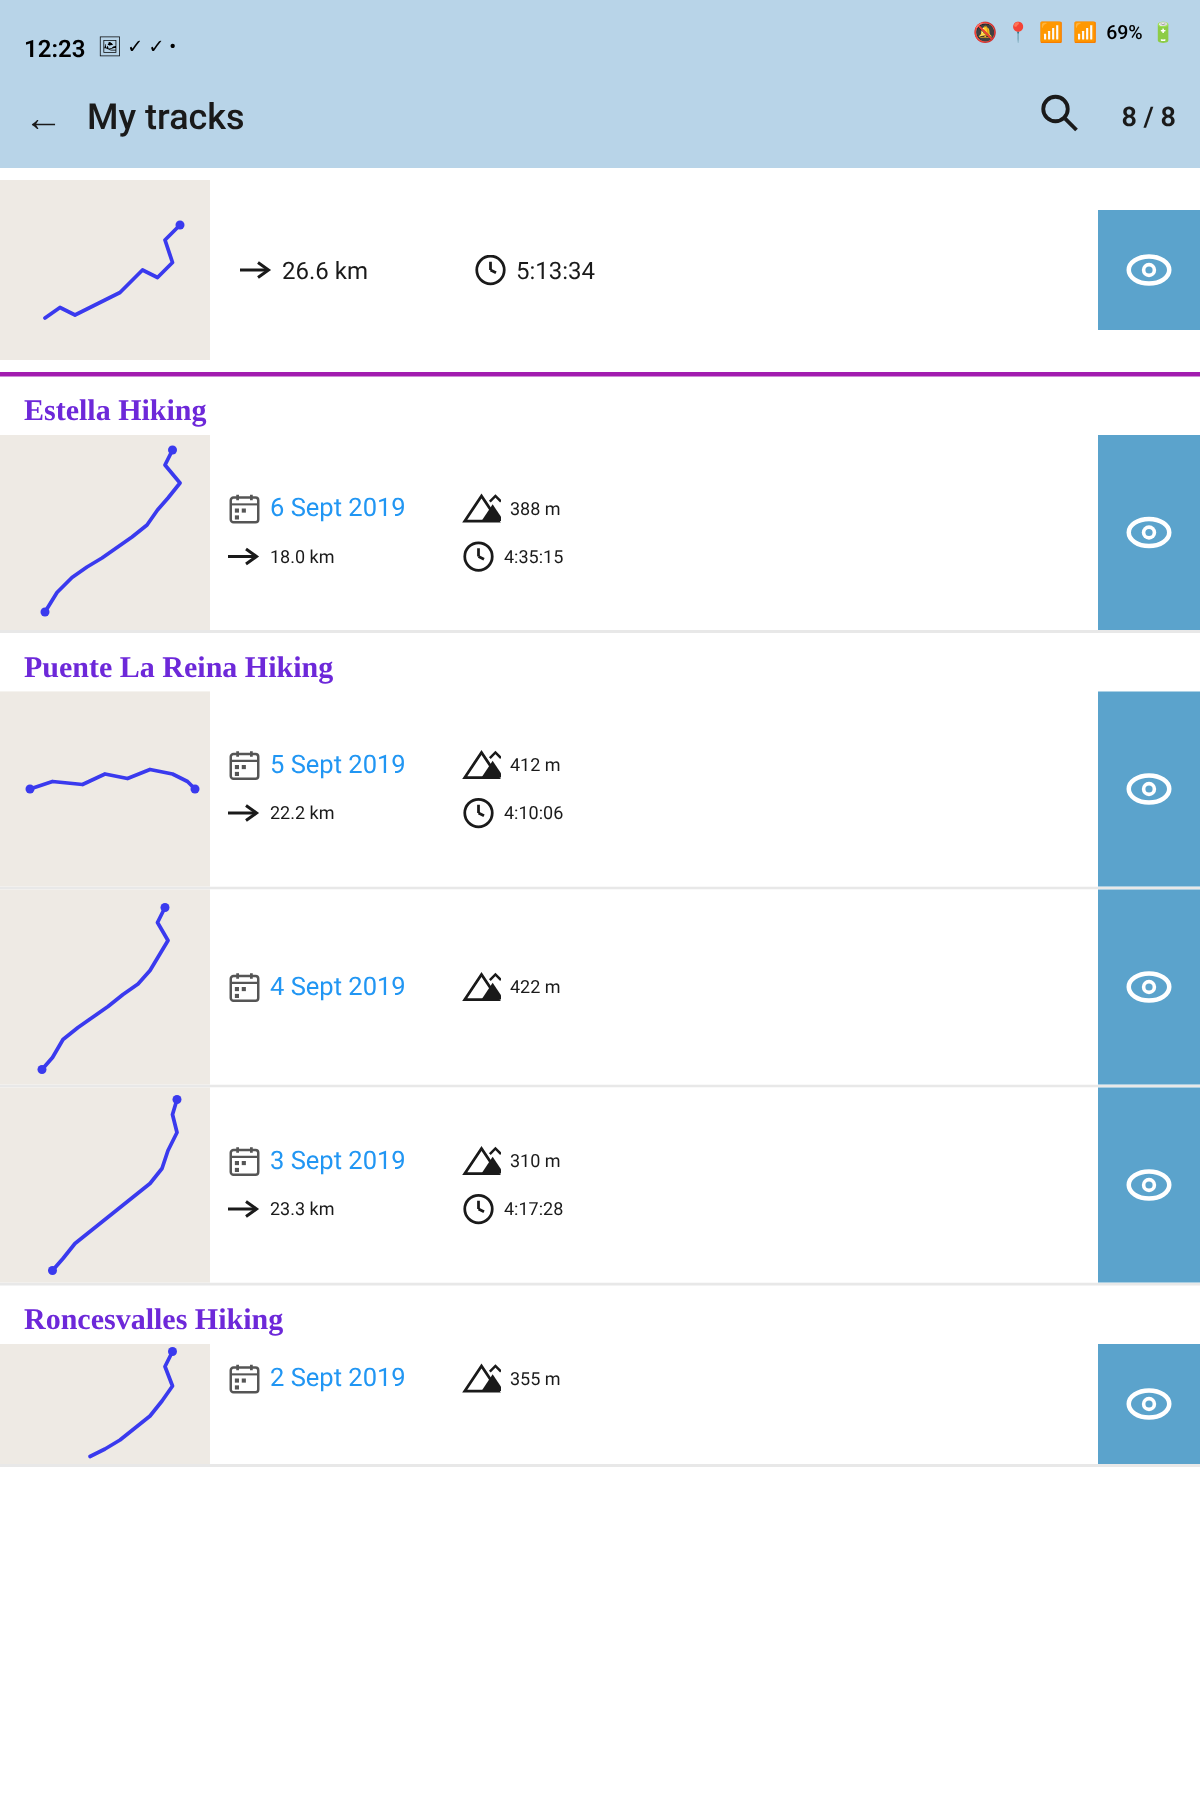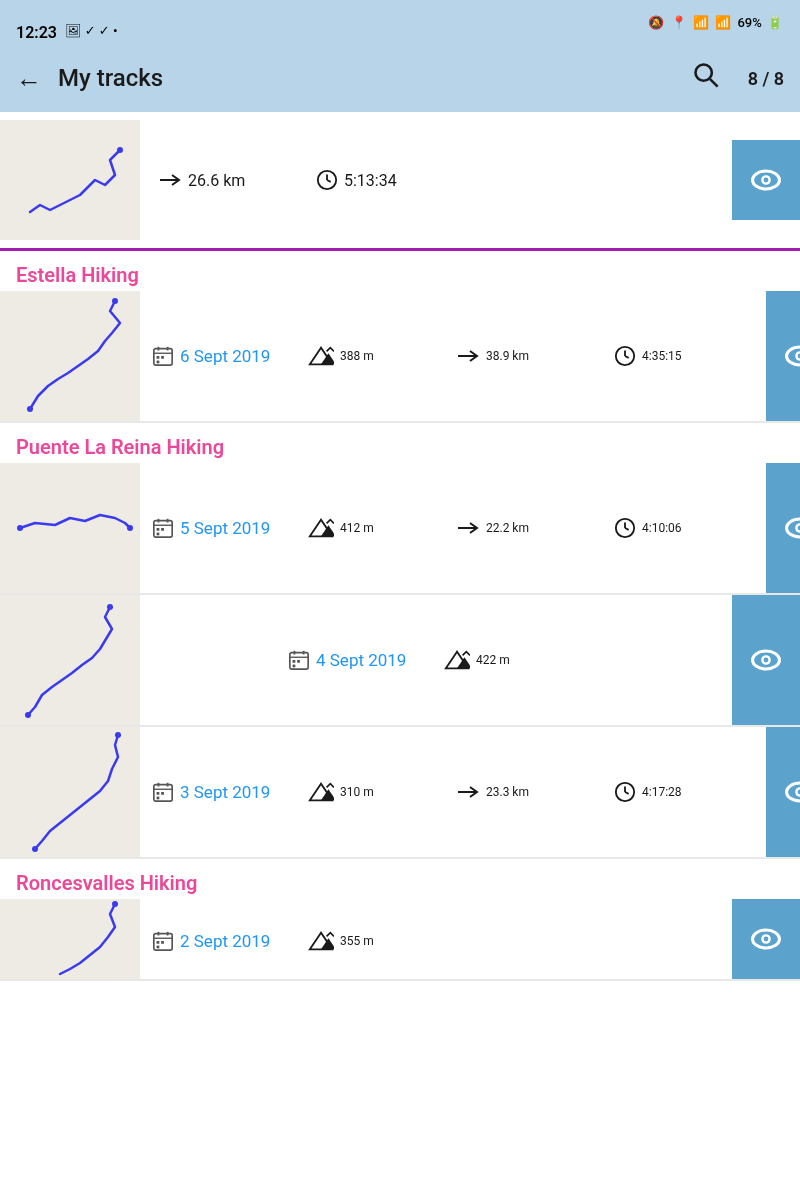--- a/index.html
+++ b/index.html
@@ -85,21 +85,22 @@
     }
 
     
     .track-section {
       border-bottom: 2px solid #e8e8e8;
     }
     .track-title-row {
       padding: 12px 16px 4px 16px;
       font-size: 20px;
       font-weight: 600;
-      color: #ec4899;
+      color: #6d28d9;
+      font-family: Liberation Serif, serif;
     }
     .track-detail-row {
       display: flex;
       align-items: stretch;
       background: #fff;
     }
     .track-map {
       width: 140px;
       min-height: 120px;
       background: #f0ede8;
@@ -111,21 +112,21 @@
       justify-content: center;
     }
     .track-map svg {
       width: 100%;
       height: 100%;
     }
     .track-stats {
       flex: 1;
       padding: 8px 12px;
       display: flex;
-      flex-direction: row;
+      flex-direction: column;
       justify-content: center;
       gap: 10px;
     }
     .stat-row {
       display: flex;
       align-items: center;
       gap: 16px;
     }
     .stat-item {
       display: flex;
@@ -304,21 +305,21 @@
             </svg>
             <span class="stat-value">388 m</span>
           </div>
         </div>
         <div class="stat-row">
           <div class="stat-item">
             <svg class="arrow-svg" viewBox="0 0 22 16">
               <line x1="0" y1="8" x2="18" y2="8" stroke="#1a1a1a" stroke-width="2"></line>
               <polyline points="12,3 19,8 12,13" fill="none" stroke="#1a1a1a" stroke-width="2"></polyline>
             </svg>
-            <span class="stat-value">38.9 km</span>
+            <span class="stat-value">18.0 km</span>
           </div>
           <div class="stat-item">
             <svg class="clock-svg" viewBox="0 0 24 24">
               <circle cx="12" cy="12" r="10" fill="none" stroke="#1a1a1a" stroke-width="2"></circle>
               <line x1="12" y1="6" x2="12" y2="12" stroke="#1a1a1a" stroke-width="2"></line>
               <line x1="12" y1="12" x2="16" y2="14" stroke="#1a1a1a" stroke-width="2"></line>
             </svg>
             <span class="stat-value">4:35:15</span>
           </div>
         </div>

